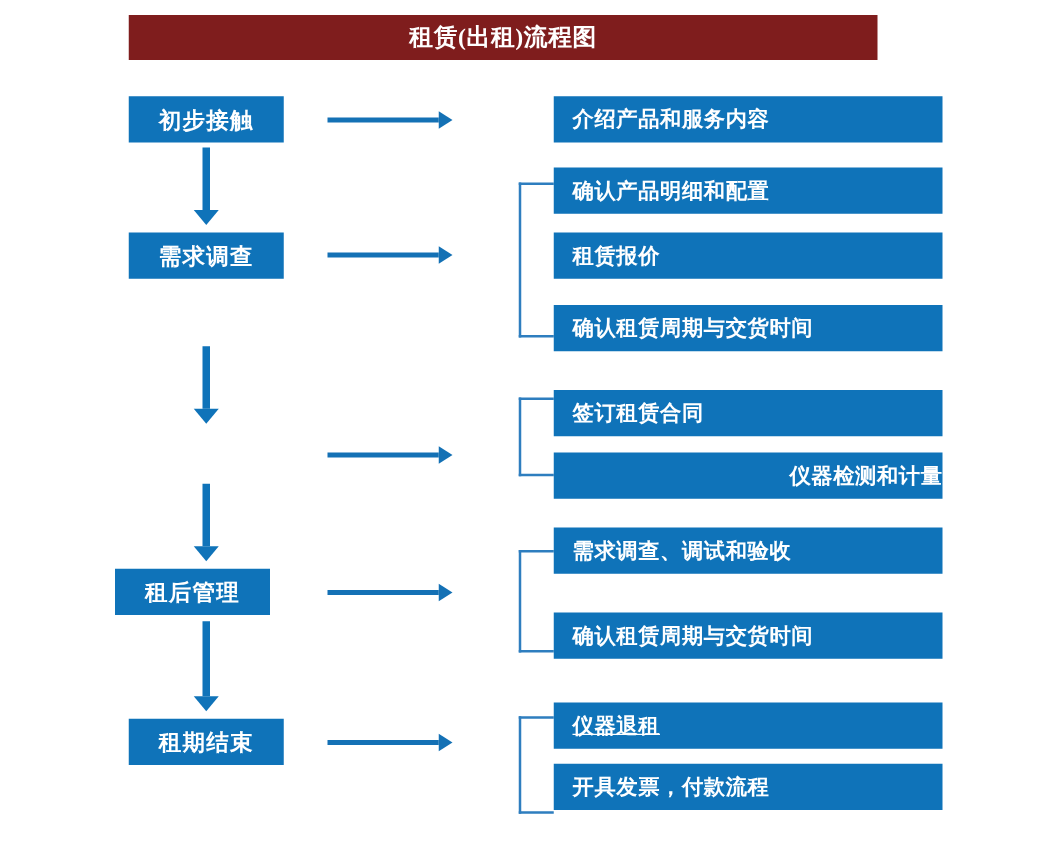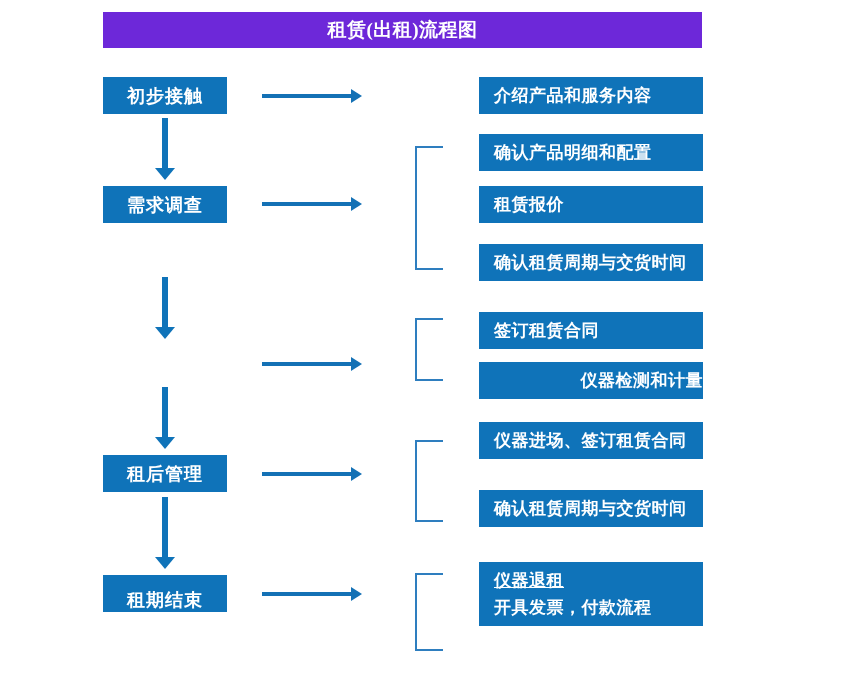--- a/index.html
+++ b/index.html
@@ -19,21 +19,21 @@
     left: 0; top: 0;
     width: 844px;
     height: 688px;
   }
   .title-bar {
     position: absolute;
     left: 103px;
     top: 12px;
     width: 599px;
     height: 36px;
-    background: #6d28d9;
+    background: #7f1d1d;
     color: #ffffff;
     font-size: 19px;
     font-weight: bold;
     display: flex;
     align-items: center;
     justify-content: center;
     letter-spacing: 0.5px;
   }
   .box {
     position: absolute;
@@ -46,27 +46,26 @@
   }
   .box.stage {
     width: 124px;
     height: 37px;
     justify-content: center;
     font-size: 18px;
     letter-spacing: 1px;
   }
   .box.detail {
     left: 443px;
-    width: 224px;
+    width: 311px;
     height: 37px;
     justify-content: flex-start;
     padding-left: 15px;
     font-size: 17px;
     letter-spacing: 0.5px;
-    margin-left: 36px;
   }
   
   .v-arrow {
     position: absolute;
     width: 20px;
   }
   .v-arrow .shaft {
     position: absolute;
     left: 7px;
     top: 0;
@@ -122,25 +121,25 @@
 
   <div class="box stage" style="left:103px; top:77px;">
     <span>初步接触</span>
   </div>
 
   <div class="box stage" style="left:103px; top:186px;">
     <span>需求调查</span>
   </div>
 
 
-  <div class="box stage" style="left:103px; top:455px;">
+  <div class="box stage" style="left:92px; top:455px;">
     <span>租后管理</span>
   </div>
 
-  <div class="box stage" style="left:103px; top:575px;align-items:flex-end;">
+  <div class="box stage" style="left:103px; top:575px;">
     <span>租期结束</span>
   </div>
 
   <div class="v-arrow" style="left:155px; top:118px; height:62px;">
     <div class="shaft" style="height:50px;"></div>
     <div class="head" style="top:50px;"></div>
   </div>
 
   <div class="v-arrow" style="left:155px; top:277px; height:62px;">
     <div class="shaft" style="height:50px;"></div>
@@ -208,28 +207,28 @@
 
   <div class="box detail" style="top:244px;">
     <span>确认租赁周期与交货时间</span>
   </div>
 
   <div class="box detail" style="top:362px;justify-content:flex-end;">
     <span>仪器检测和计量</span>
   </div>
 
   <div class="box detail" style="top:422px;">
-    <span>仪器进场、签订租赁合同</span>
+    <span>需求调查、调试和验收</span>
   </div>
 
   <div class="box detail" style="top:490px;">
     <span>确认租赁周期与交货时间</span>
   </div>
 
   <div class="box detail" style="top:562px;text-decoration:underline;">
     <span>仪器退租</span>
   </div>
 
-  <div class="box detail" style="top:589px;">
+  <div class="box detail" style="top:611px;">
     <span>开具发票，付款流程</span>
   </div>
 
 </div>
 
 </body></html>

